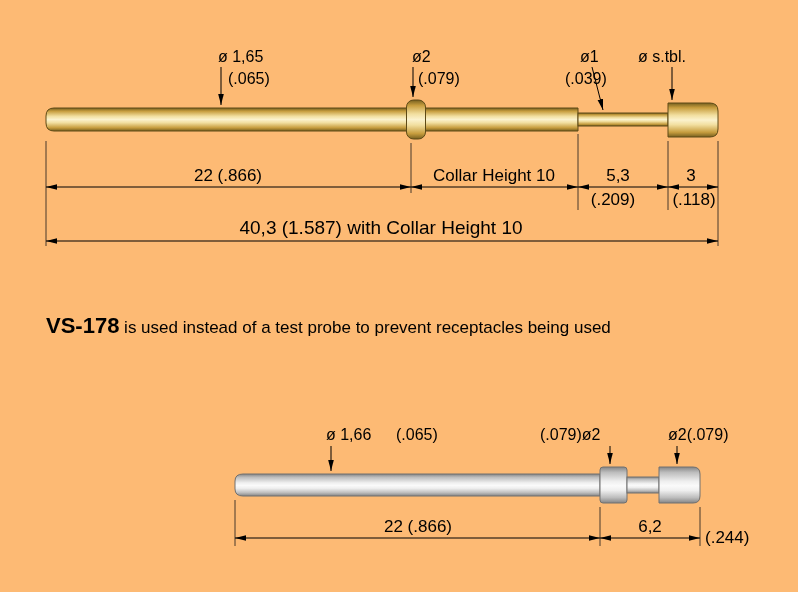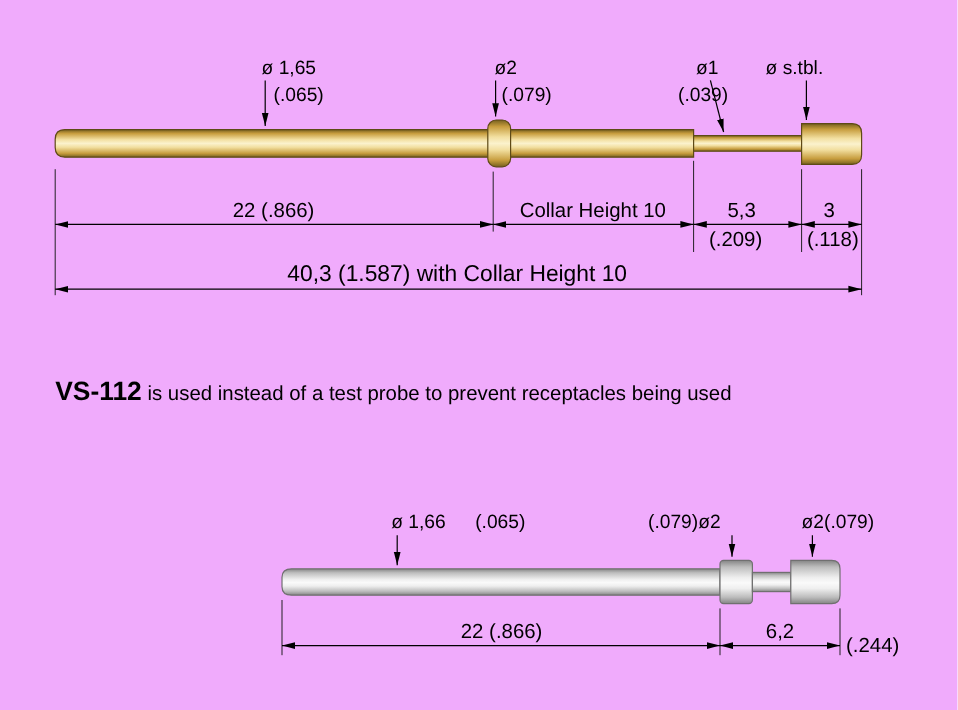--- a/index.html
+++ b/index.html
@@ -1,16 +1,16 @@
 <!DOCTYPE html>
 <html><head>
 <meta charset="utf-8">
 <style>
   html,body{margin:0;padding:0;background:#fff;}
-  .page{position:relative;width:798px;height:592px;background:#f0abfc;overflow:hidden;
+  .page{position:relative;width:798px;height:592px;background:#fdba74;overflow:hidden;
         font-family:"Liberation Sans",sans-serif;color:#000;}
   svg{position:absolute;left:0;top:0;}
   text{font-family:"Liberation Sans",sans-serif;fill:#000;}
   .label-text{font-size:16px;}
   .dim-text{font-size:17px;}
   .overall-text{font-size:19px;}
   .ext{stroke:#1a1a1a;stroke-width:0.8;}
   .dim{stroke:#000;stroke-width:1;}
   .leader{stroke:#000;stroke-width:1;fill:none;}
   .textblock{position:absolute;left:46px;top:314px;width:700px;}
@@ -120,17 +120,17 @@
     <line class="dim" x1="600" y1="538" x2="700" y2="538" marker-start="url(#mS)" marker-end="url(#mE)"></line>
 
     <text class="dim-text" x="418" y="532" text-anchor="middle">22  (.866)</text>
     <text class="dim-text" x="650" y="532" text-anchor="middle">6,2</text>
     <text class="dim-text" x="705" y="543">(.244)</text>
   </g>
 </svg>
 
 <div class="textblock">
   <div class="desc">
-    <span class="model">VS-112</span><span> is used instead of a test probe to prevent receptacles being used</span><br>
+    <span class="model">VS-178</span><span> is used instead of a test probe to prevent receptacles being used</span><br>
   </div>
 </div>
 
 </div>
 
 </body></html>

